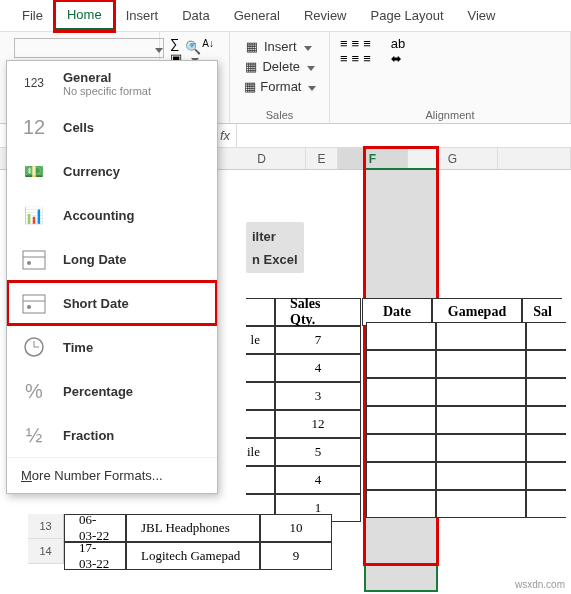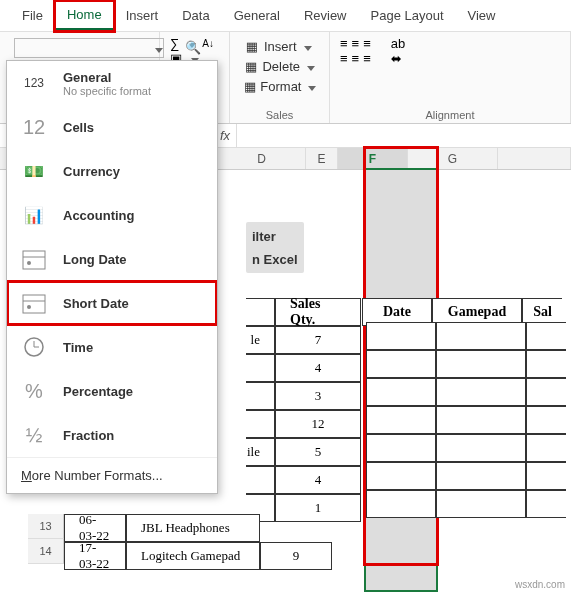--- a/index.html
+++ b/index.html
@@ -245,20 +245,21 @@
           <div class="tcell" style="width:70px"></div>
     <div class="tcell" style="width:90px"></div>
     <div class="tcell" style="width:40px;border-right:none"></div>
         </div>
       </div>
 
     <div style="position:absolute;left:36px;top:344px;" id="bottom-rows">
         <div style="display: flex;">
           <div class="tcell" style="width:62px;justify-content:flex-end">06-03-22</div>
     <div class="tcell" style="width:134px;justify-content:flex-start">JBL Headphones</div>
+    <div class="tcell" style="width:72px">10</div>
         </div>
         <div style="display: flex;">
           <div class="tcell" style="width:62px;justify-content:flex-end">17-03-22</div>
     <div class="tcell" style="width:134px;justify-content:flex-start">Logitech Gamepad</div>
     <div class="tcell" style="width:72px">9</div>
         </div>
       </div>
 
     <div style="position:absolute;left:0;top:344px;">
       <div class="rh">13</div>

